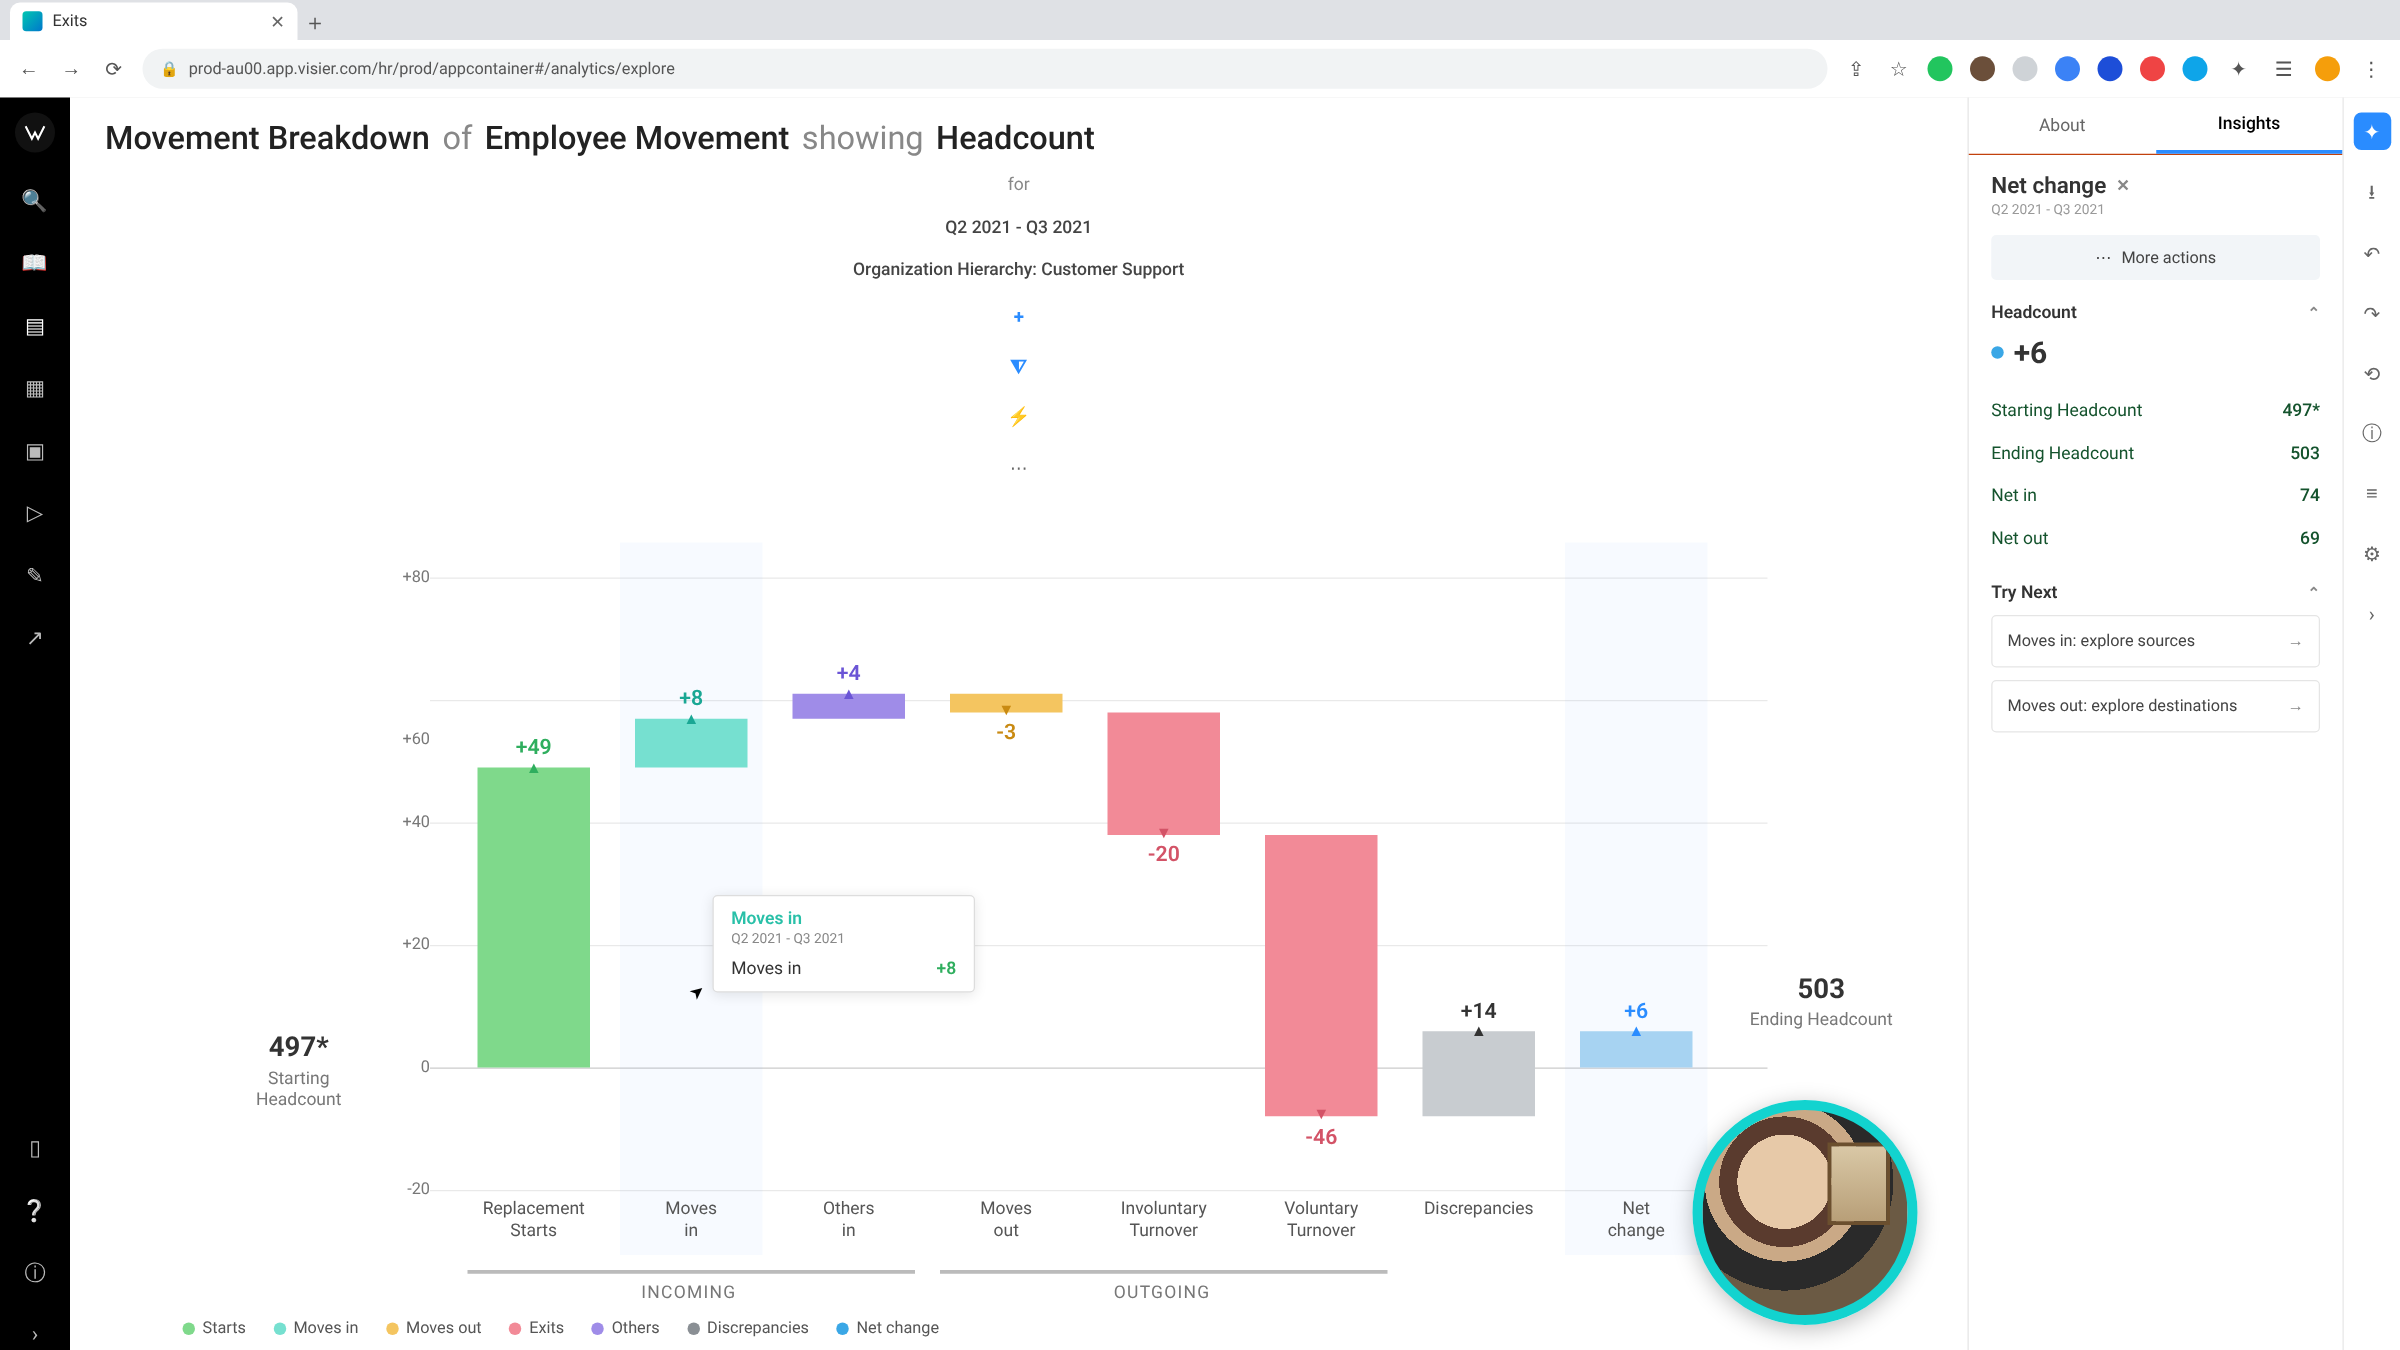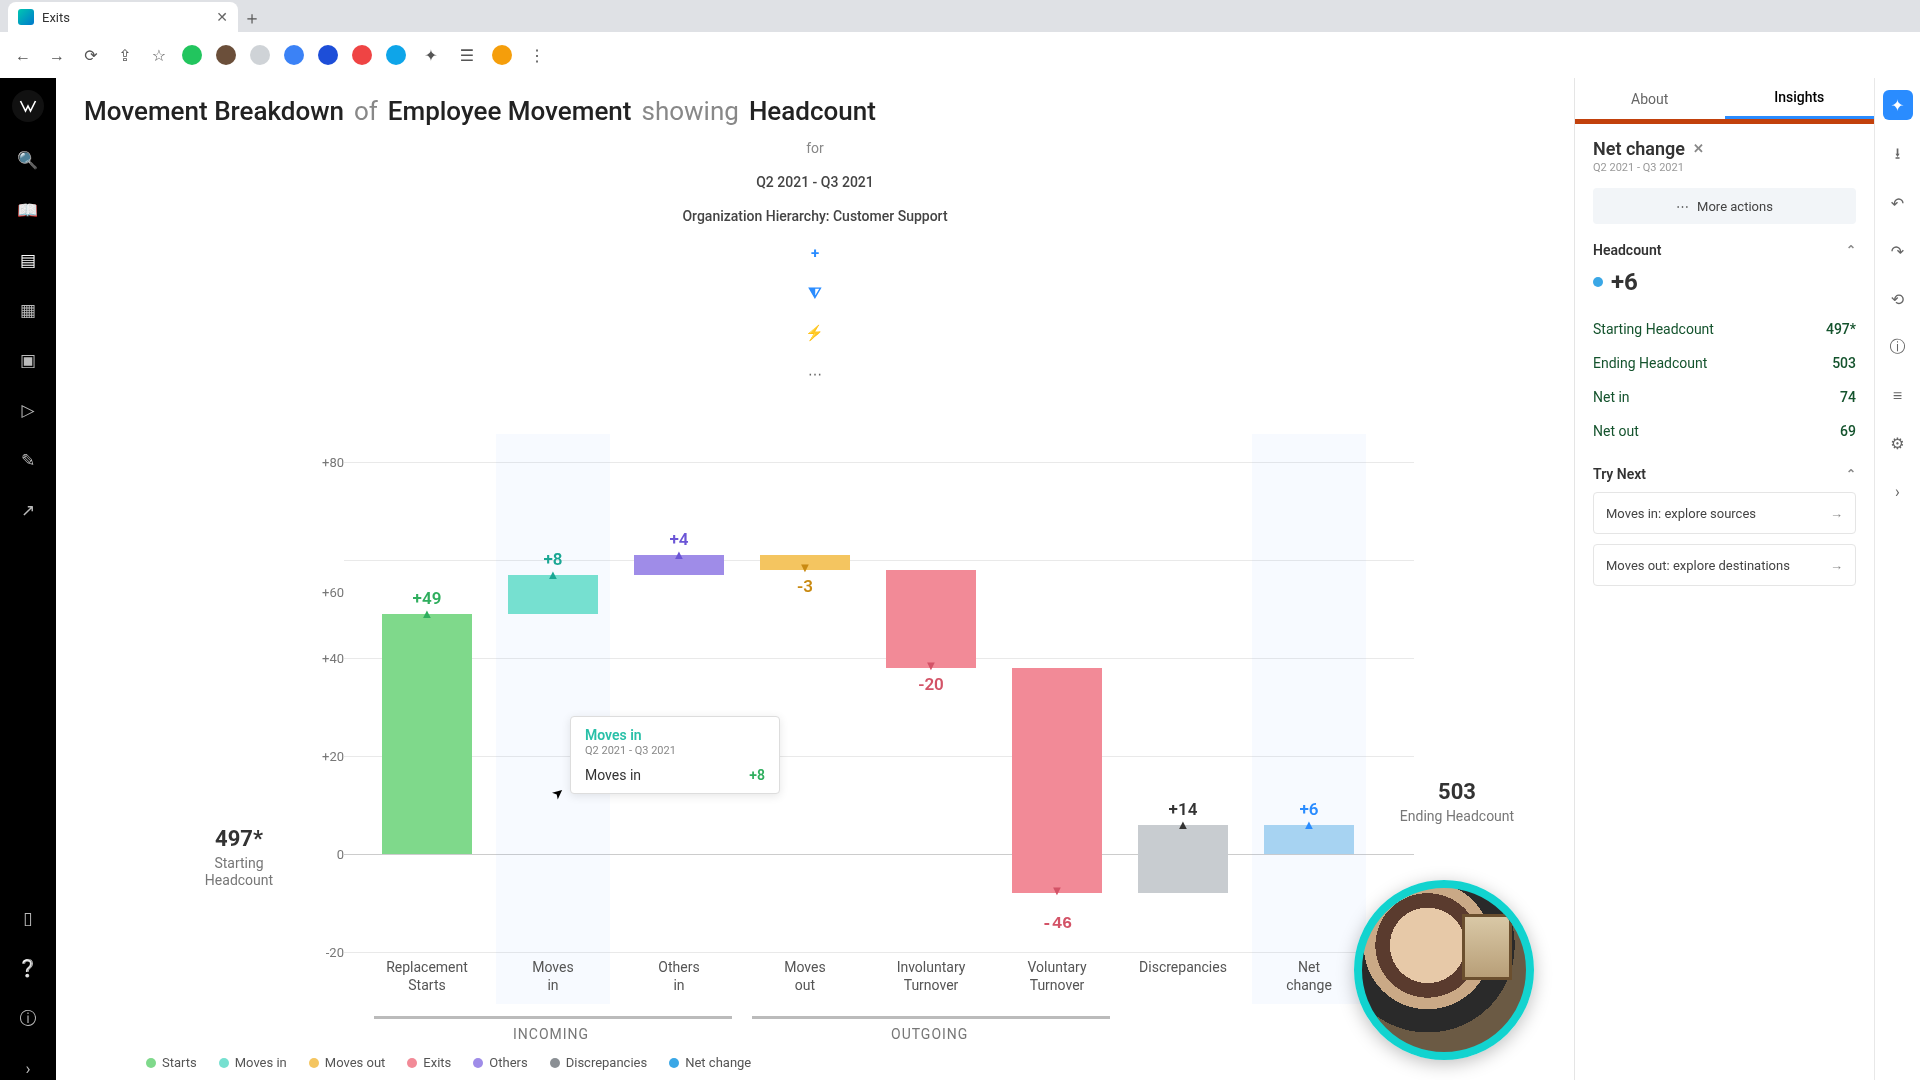--- a/index.html
+++ b/index.html
@@ -67,21 +67,21 @@
 
   .cursor-dot { position:absolute; font-size:14px; color:#000;}
 
   
   .legend { position:absolute; left: 90px; bottom: 14px; display:flex; gap:22px; font-size:13px; color:#555; align-items:center;}
   .legend .item { display:flex; align-items:center; gap:6px;}
   .legend .dot { width:10px; height:10px; border-radius:50%; }
 
   
   .right-pane { width: 300px; border-left:1px solid #e5e5e5; display:flex; flex-direction:column; }
-  .pane-tabs { display:flex; height:46px; border-bottom:5px solid #c2410c; }
+  .pane-tabs { display:flex; height:46px; border-bottom:1px solid #c2410c; }
   .pane-tab { flex:1; display:flex; align-items:center; justify-content:center; font-size:14px; color:#666; cursor:pointer; }
   .pane-tab.active { color:#000; border-bottom:3px solid #2a8cff; font-weight:500;}
   .pane-body { padding: 14px 18px; font-size:14px; color:#333; overflow:auto;}
   .nc-title { font-size:18px; font-weight:600; display:flex; align-items:center; gap:8px;}
   .nc-close { color:#888; font-size:13px; cursor:pointer;}
   .nc-sub { font-size:11px; color:#999; margin-top:2px;}
   .more-actions { margin:14px auto 18px auto; background:#f2f5f8; border-radius:4px; height:36px; display:flex; align-items:center; justify-content:center; gap:8px; font-size:13px; color:#444; cursor:pointer;}
   .section-head { display:flex; justify-content:space-between; align-items:center; font-weight:600; margin-top:6px; cursor:pointer;}
   .section-head .chev { color:#888; font-size:12px;}
   .hc-val { display:flex; align-items:center; gap:8px; margin:10px 0 16px 0;}
@@ -111,20 +111,24 @@
       <div class="tab-favicon"></div>
       <span>Exits</span>
       <span class="tab-close">✕</span>
     </div>
     <div class="new-tab">＋</div>
   </div>
   <div class="address-row">
     <div class="nav-icon">←</div>
     <div class="nav-icon">→</div>
     <div class="nav-icon">⟳</div>
+    <div class="address-bar">
+      <span class="lock-icon"></span>
+      <span>prod-au00.app.visier.com/hr/prod/appcontainer#/analytics/explore</span>
+    </div>
     <div class="nav-icon">⇪</div>
     <div class="nav-icon">☆</div>
     <div class="ext-icons">
       <div class="ext-dot" style="background:#22c55e"></div>
       <div class="ext-dot" style="background:#6b4f3a"></div>
       <div class="ext-dot" style="background:#cfd3d7"></div>
       <div class="ext-dot" style="background:#3b82f6"></div>
       <div class="ext-dot" style="background:#1d4ed8"></div>
       <div class="ext-dot" style="background:#ef4444"></div>
       <div class="ext-dot" style="background:#0ea5e9"></div>
@@ -224,21 +228,21 @@
             <div class="x-label">Moves<br>out</div>
           </div>
           <div class="bar-col" style="left: 754px; width: 126px;">
             <div class="bar-rect" style="background: rgb(242, 138, 151); top: 165.8px; height: 98px;"></div>
             <div class="bar-label-top" style="color: rgb(211, 83, 103); top: 269.8px;">-20</div>
             <div class="bar-arrow" style="color: rgb(211, 83, 103); top: 253.8px;">▼</div>
             <div class="x-label">Involuntary<br>Turnover</div>
           </div>
           <div class="bar-col" style="left: 880px; width: 126px;">
             <div class="bar-rect" style="background: rgb(242, 138, 151); top: 263.8px; height: 225.4px;"></div>
-            <div class="bar-label-top" style="color: rgb(211, 83, 103); top: 510px; font-family: Liberation Mono, monospace;">-46</div>
+            <div class="bar-label-top" style="color: rgb(211, 83, 103); top: 496px;">-46</div>
             <div class="bar-arrow" style="color: rgb(211, 83, 103); top: 479.2px;">▼</div>
             <div class="x-label">Voluntary<br>Turnover</div>
           </div>
           <div class="bar-col" style="left: 1006px; width: 126px;">
             <div class="bar-rect" style="background: rgb(200, 204, 208); top: 420.6px; height: 68.6px;"></div>
             <div class="bar-label-top" style="color: rgb(51, 51, 51); top: 394.6px;">+14</div>
             <div class="bar-arrow" style="color: rgb(51, 51, 51); top: 412.6px;">▲</div>
             <div class="x-label">Discrepancies</div>
           </div>
           <div class="bar-col" style="left: 1132px; width: 126px;">

